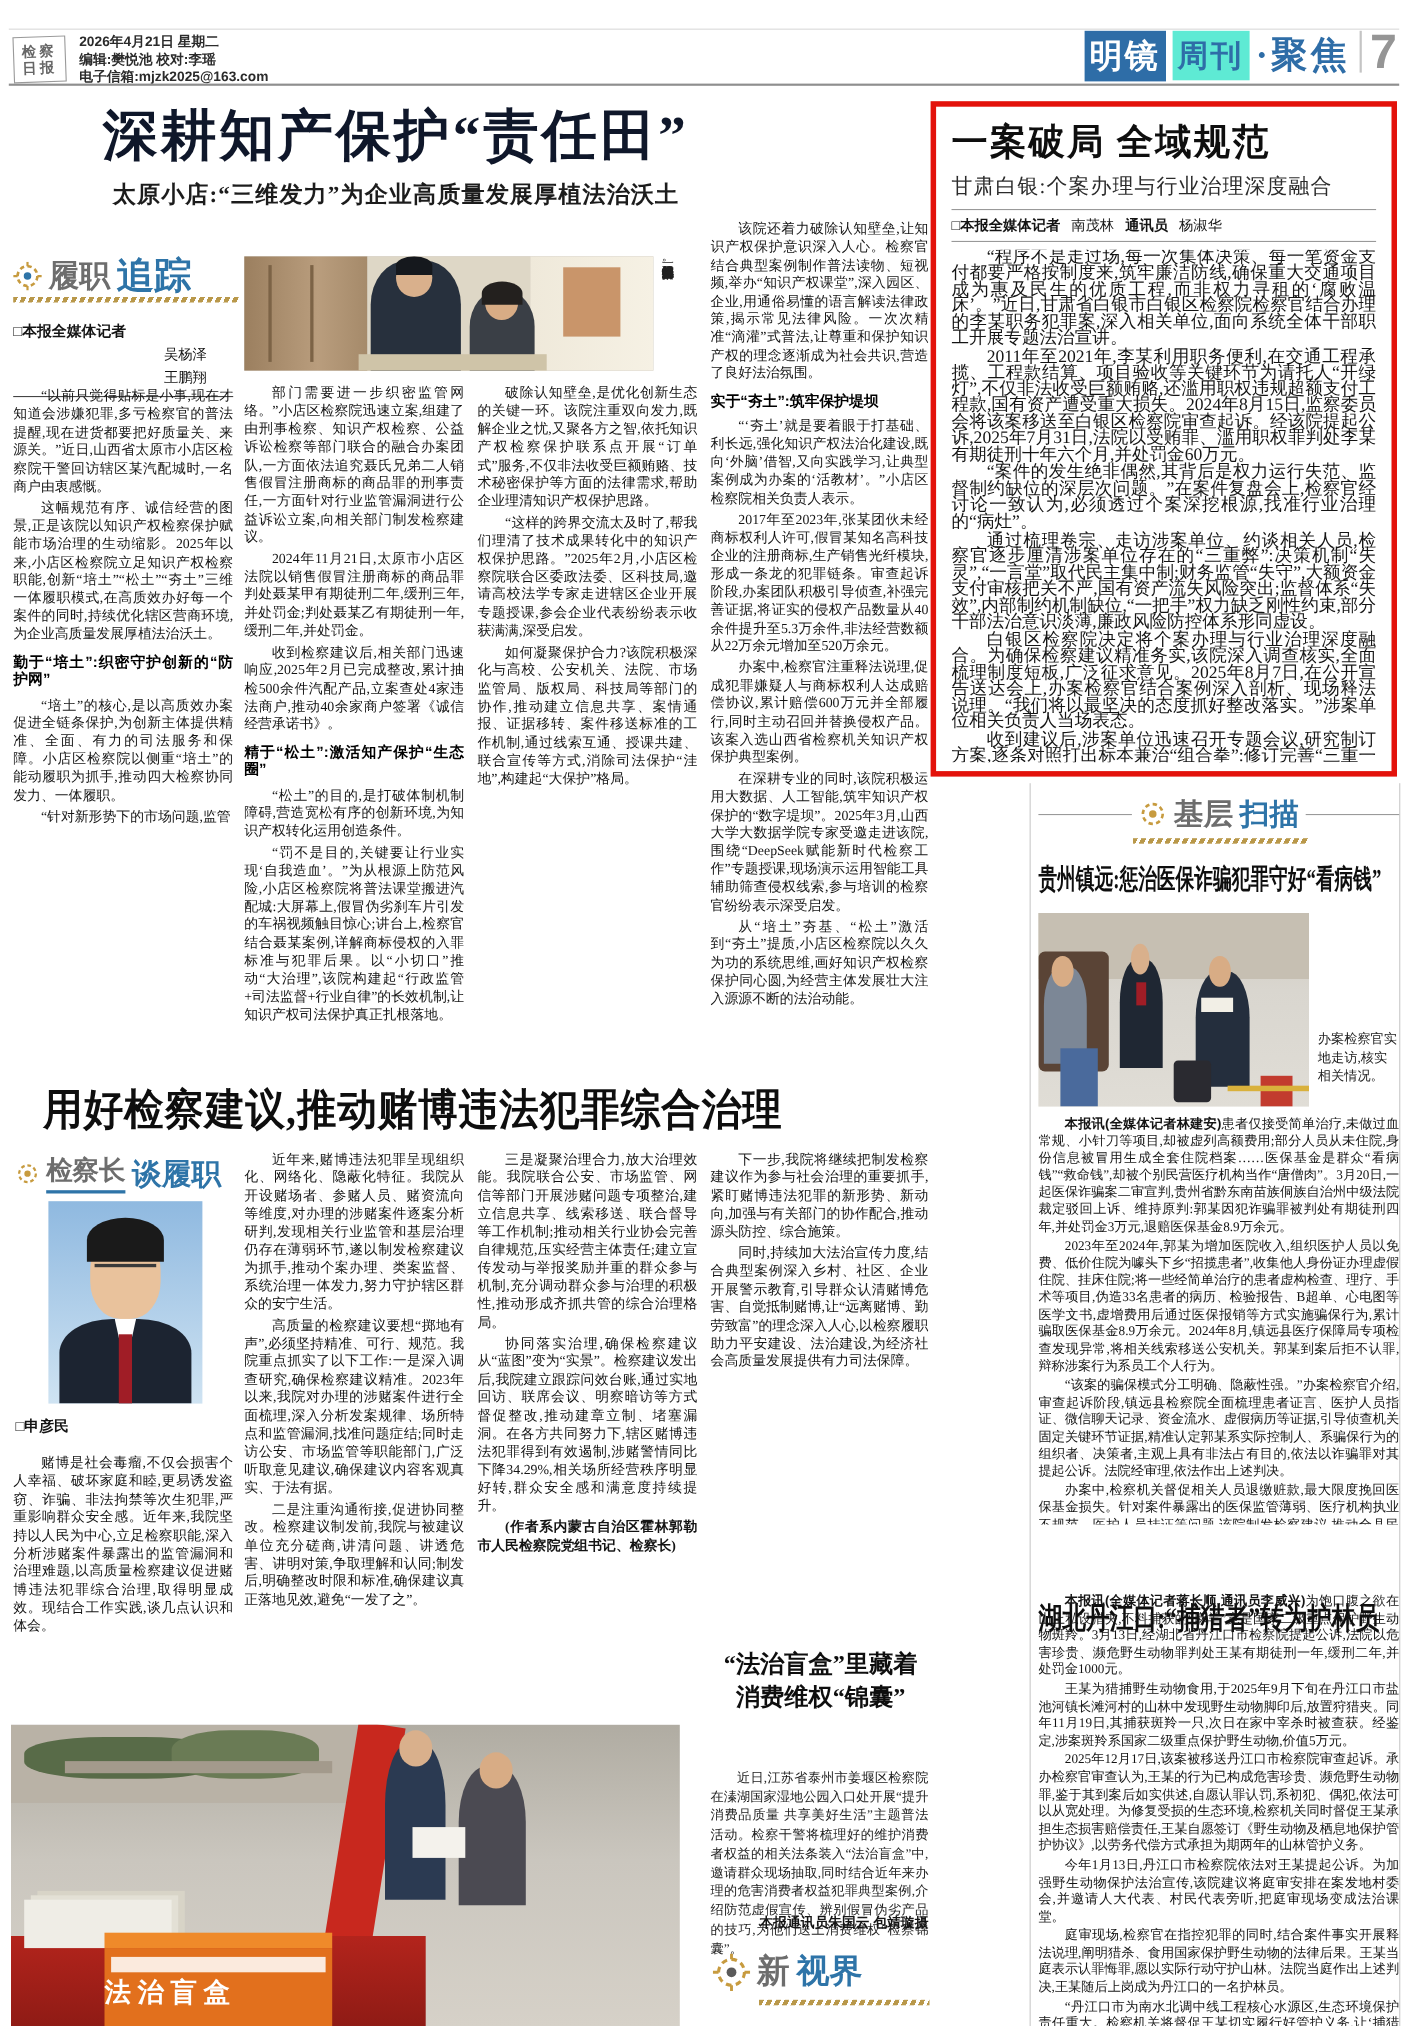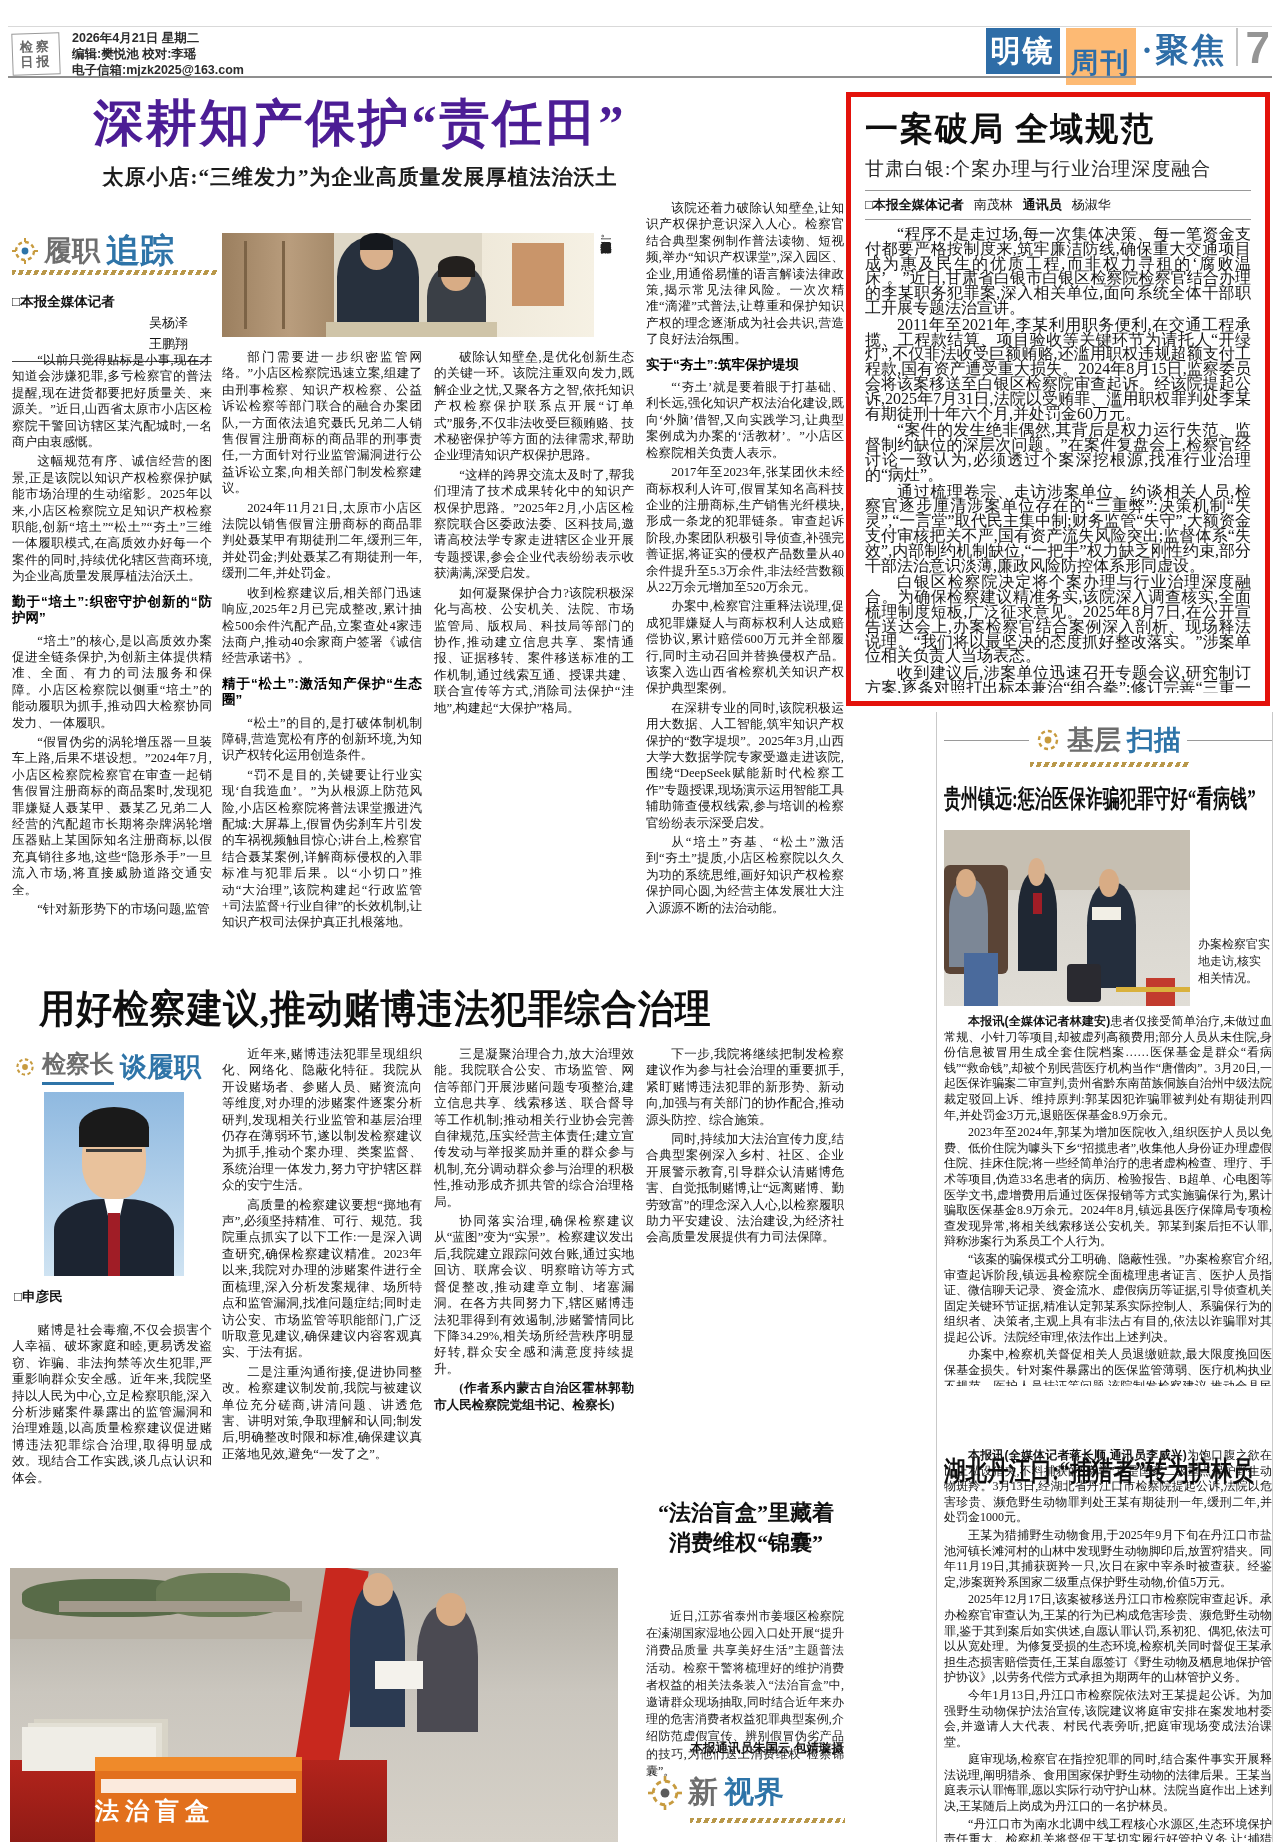--- a/index.html
+++ b/index.html
@@ -9,33 +9,33 @@
   .abs{position:absolute;}
   
   .hair-top{position:absolute;left:8px;top:26px;width:1264px;height:1px;background:#d9d9d9;}
   .header-rule{position:absolute;left:8px;top:76px;width:1264px;height:2px;background:#8f8f8f;}
   .logo{position:absolute;left:12px;top:33px;width:46px;height:40px;border:1px solid #9a9a9a;
         display:flex;flex-direction:column;justify-content:center;align-items:center;
         color:#666;font-weight:bold;font-size:13px;line-height:15px;letter-spacing:3px;transform:rotate(-2deg);}
   .hmeta{position:absolute;left:72px;top:30px;font-size:12.5px;line-height:16px;color:#2b2b2b;font-weight:bold;}
   .masthead{position:absolute;right:10px;top:28px;display:flex;align-items:flex-start;gap:6px;}
   .mh-box1{background:#2e6da7;color:#fff;font-weight:900;font-size:30px;padding:3px 5px 2px;letter-spacing:2px;}
-  .mh-box2{background:#fdba74;color:#2e6da7;font-weight:700;font-size:28px;padding:16px 5px 3px;letter-spacing:2px;}
+  .mh-box2{background:#5eead4;color:#2e6da7;font-weight:700;font-size:28px;padding:4px 5px 3px;letter-spacing:2px;}
   .mh-sec{color:#2e6da7;font-weight:900;font-size:33px;letter-spacing:3px;padding-bottom:1px;}
   .mh-div{width:2px;height:38px;background:#c4c4c4;margin:0 2px;}
   .mh-page{color:#959595;font-weight:900;font-size:44px;line-height:40px;font-family:"Liberation Sans",sans-serif;}
   
   .badge{display:flex;align-items:center;gap:6px;}
   .badge .b1{color:#6d6d6d;font-weight:700;}
   .badge .b2{color:#2e74a8;font-weight:900;}
   .hatch{height:5px;background:repeating-linear-gradient(115deg,#b9984a 0 4px,#ffffff 4px 7px);}
   .ticon{flex:0 0 auto;}
   
   .a1-headline{position:absolute;left:40px;top:90px;width:640px;text-align:center;
-    font-size:50px;font-weight:900;letter-spacing:3px;color:#4c1d95;}
+    font-size:50px;font-weight:900;letter-spacing:3px;color:#0f172a;}
   .a1-subhead{position:absolute;left:40px;top:163px;width:640px;text-align:center;
     font-size:21px;font-weight:600;color:#1c1c1c;letter-spacing:1px;}
   .a2-headline{position:absolute;left:10px;top:982px;width:710px;text-align:center;}
   .a2-headline span{display:inline-block;white-space:nowrap;transform:scaleX(.92);transform-origin:center;
     font-size:39px;font-weight:900;color:#0e0e0e;letter-spacing:1px;}
   .cn-headline span{display:inline-block;white-space:nowrap;transform-origin:left;
     font-size:25px;font-weight:900;color:#0e0e0e;}
   
   .col{position:absolute;font-size:12.6px;line-height:16.4px;text-align:justify;color:#141414;overflow:hidden;}
   .col p{margin:0 0 3px;text-indent:2em;}
@@ -138,21 +138,20 @@
     <div style="left:58%;top:22%;width:10%;height:20%;background:#23201e;border-radius:50% 50% 0 0;"></div>
     <div style="left:28%;bottom:0;width:46%;height:14%;background:#cfc4a8;"></div>
   </div>
   <div class="vcap" style="left:598px;top:233px;height:104px;">检察官与公安机关侦查人员一起侦办涉嫌侵犯知识产权案件。</div>
 
   <div class="col" style="left:12px;top:352px;width:200px;height:622px;">
       <p>“以前只觉得贴标是小事,现在才知道会涉嫌犯罪,多亏检察官的普法提醒,现在进货都要把好质量关、来源关。”近日,山西省太原市小店区检察院干警回访辖区某汽配城时,一名商户由衷感慨。</p>
       <p>这幅规范有序、诚信经营的图景,正是该院以知识产权检察保护赋能市场治理的生动缩影。2025年以来,小店区检察院立足知识产权检察职能,创新“培土”“松土”“夯土”三维一体履职模式,在高质效办好每一个案件的同时,持续优化辖区营商环境,为企业高质量发展厚植法治沃土。</p>
       <p class="col-subhead">勤于“培土”:织密守护创新的“防护网”</p>
       <p>“培土”的核心,是以高质效办案促进全链条保护,为创新主体提供精准、全面、有力的司法服务和保障。小店区检察院以侧重“培土”的能动履职为抓手,推动四大检察协同发力、一体履职。</p>
-      <p>“假冒伪劣的涡轮增压器一旦装车上路,后果不堪设想。”2024年7月,小店区检察院检察官在审查一起销售假冒注册商标的商品案时,发现犯罪嫌疑人聂某甲、聂某乙兄弟二人经营的汽配超市长期将杂牌涡轮增压器贴上某国际知名注册商标,以假充真销往多地,这些“隐形杀手”一旦流入市场,将直接威胁道路交通安全。</p>
       <p>“针对新形势下的市场问题,监管</p>
     </div>
   <div class="col" style="left:222px;top:349px;width:200px;height:626px;">
       <p>部门需要进一步织密监管网络。”小店区检察院迅速立案,组建了由刑事检察、知识产权检察、公益诉讼检察等部门联合的融合办案团队,一方面依法追究聂氏兄弟二人销售假冒注册商标的商品罪的刑事责任,一方面针对行业监管漏洞进行公益诉讼立案,向相关部门制发检察建议。</p>
       <p>2024年11月21日,太原市小店区法院以销售假冒注册商标的商品罪判处聂某甲有期徒刑二年,缓刑三年,并处罚金;判处聂某乙有期徒刑一年,缓刑二年,并处罚金。</p>
       <p>收到检察建议后,相关部门迅速响应,2025年2月已完成整改,累计抽检500余件汽配产品,立案查处4家违法商户,推动40余家商户签署《诚信经营承诺书》。</p>
       <p class="col-subhead">精于“松土”:激活知产保护“生态圈”</p>
       <p>“松土”的目的,是打破体制机制障碍,营造宽松有序的创新环境,为知识产权转化运用创造条件。</p>
       <p>“罚不是目的,关键要让行业实现‘自我造血’。”为从根源上防范风险,小店区检察院将普法课堂搬进汽配城:大屏幕上,假冒伪劣刹车片引发的车祸视频触目惊心;讲台上,检察官结合聂某案例,详解商标侵权的入罪标准与犯罪后果。以“小切口”推动“大治理”,该院构建起“行政监管+司法监督+行业自律”的长效机制,让知识产权司法保护真正扎根落地。</p>
     </div>

